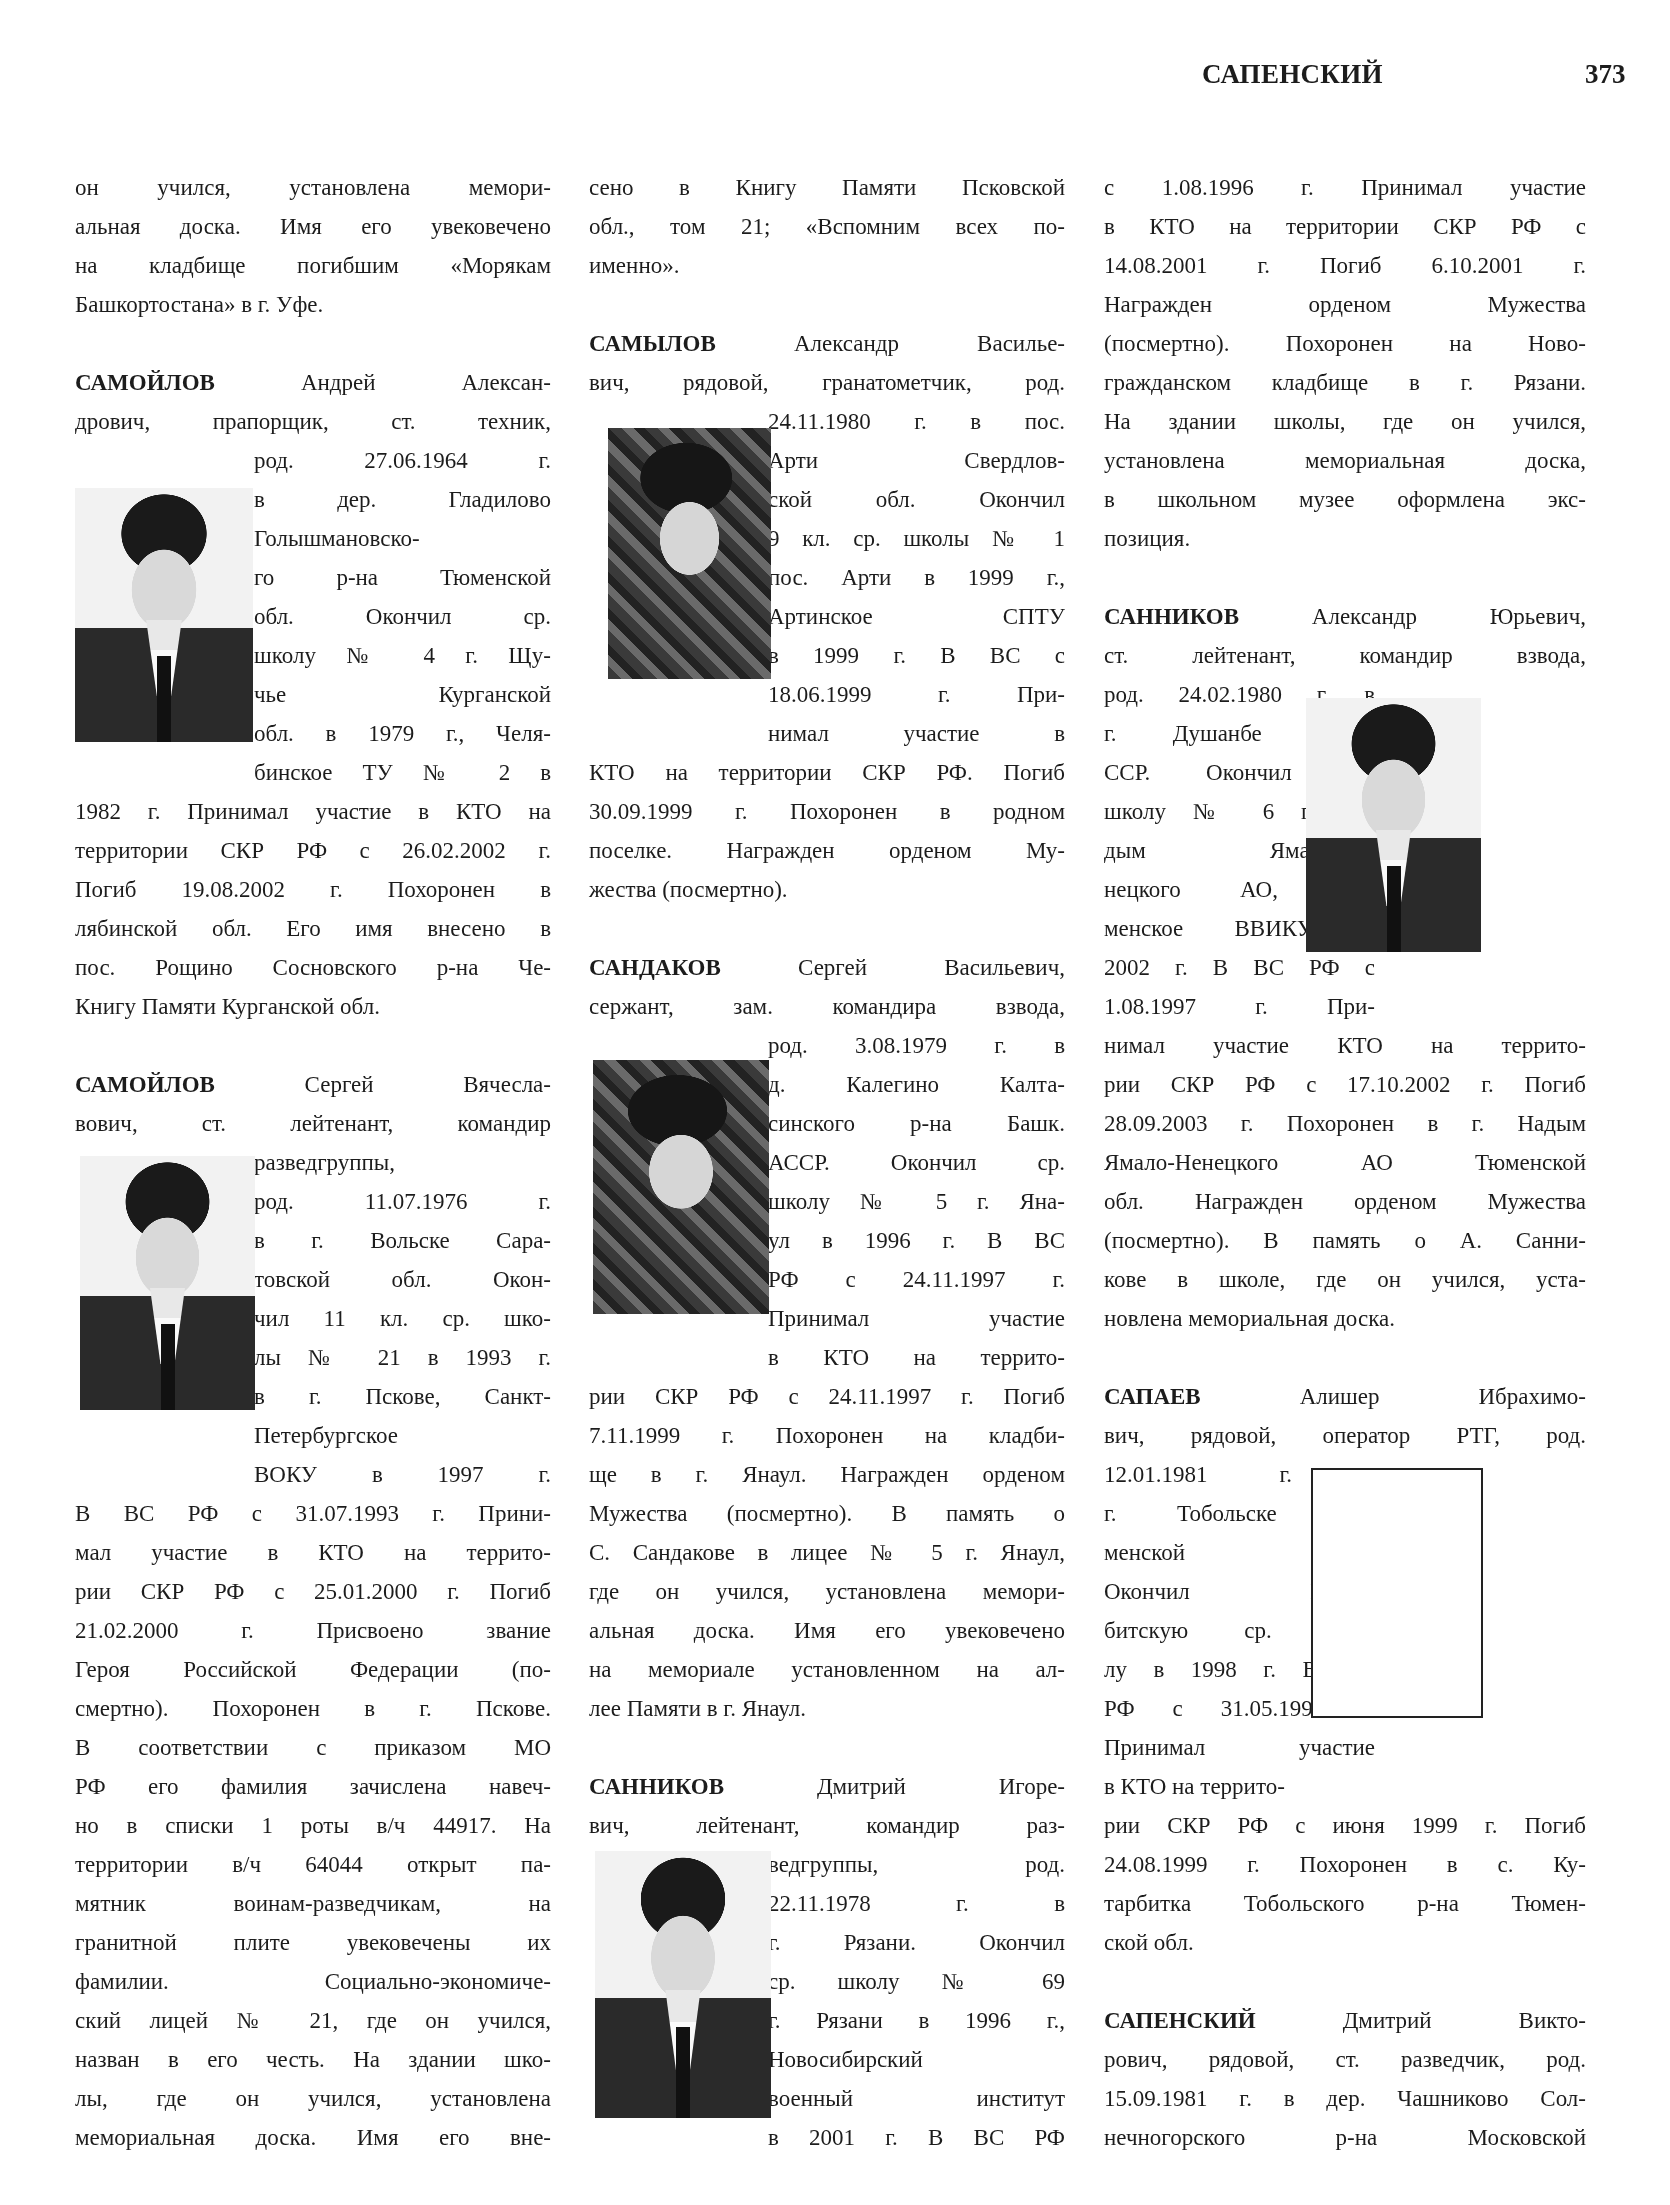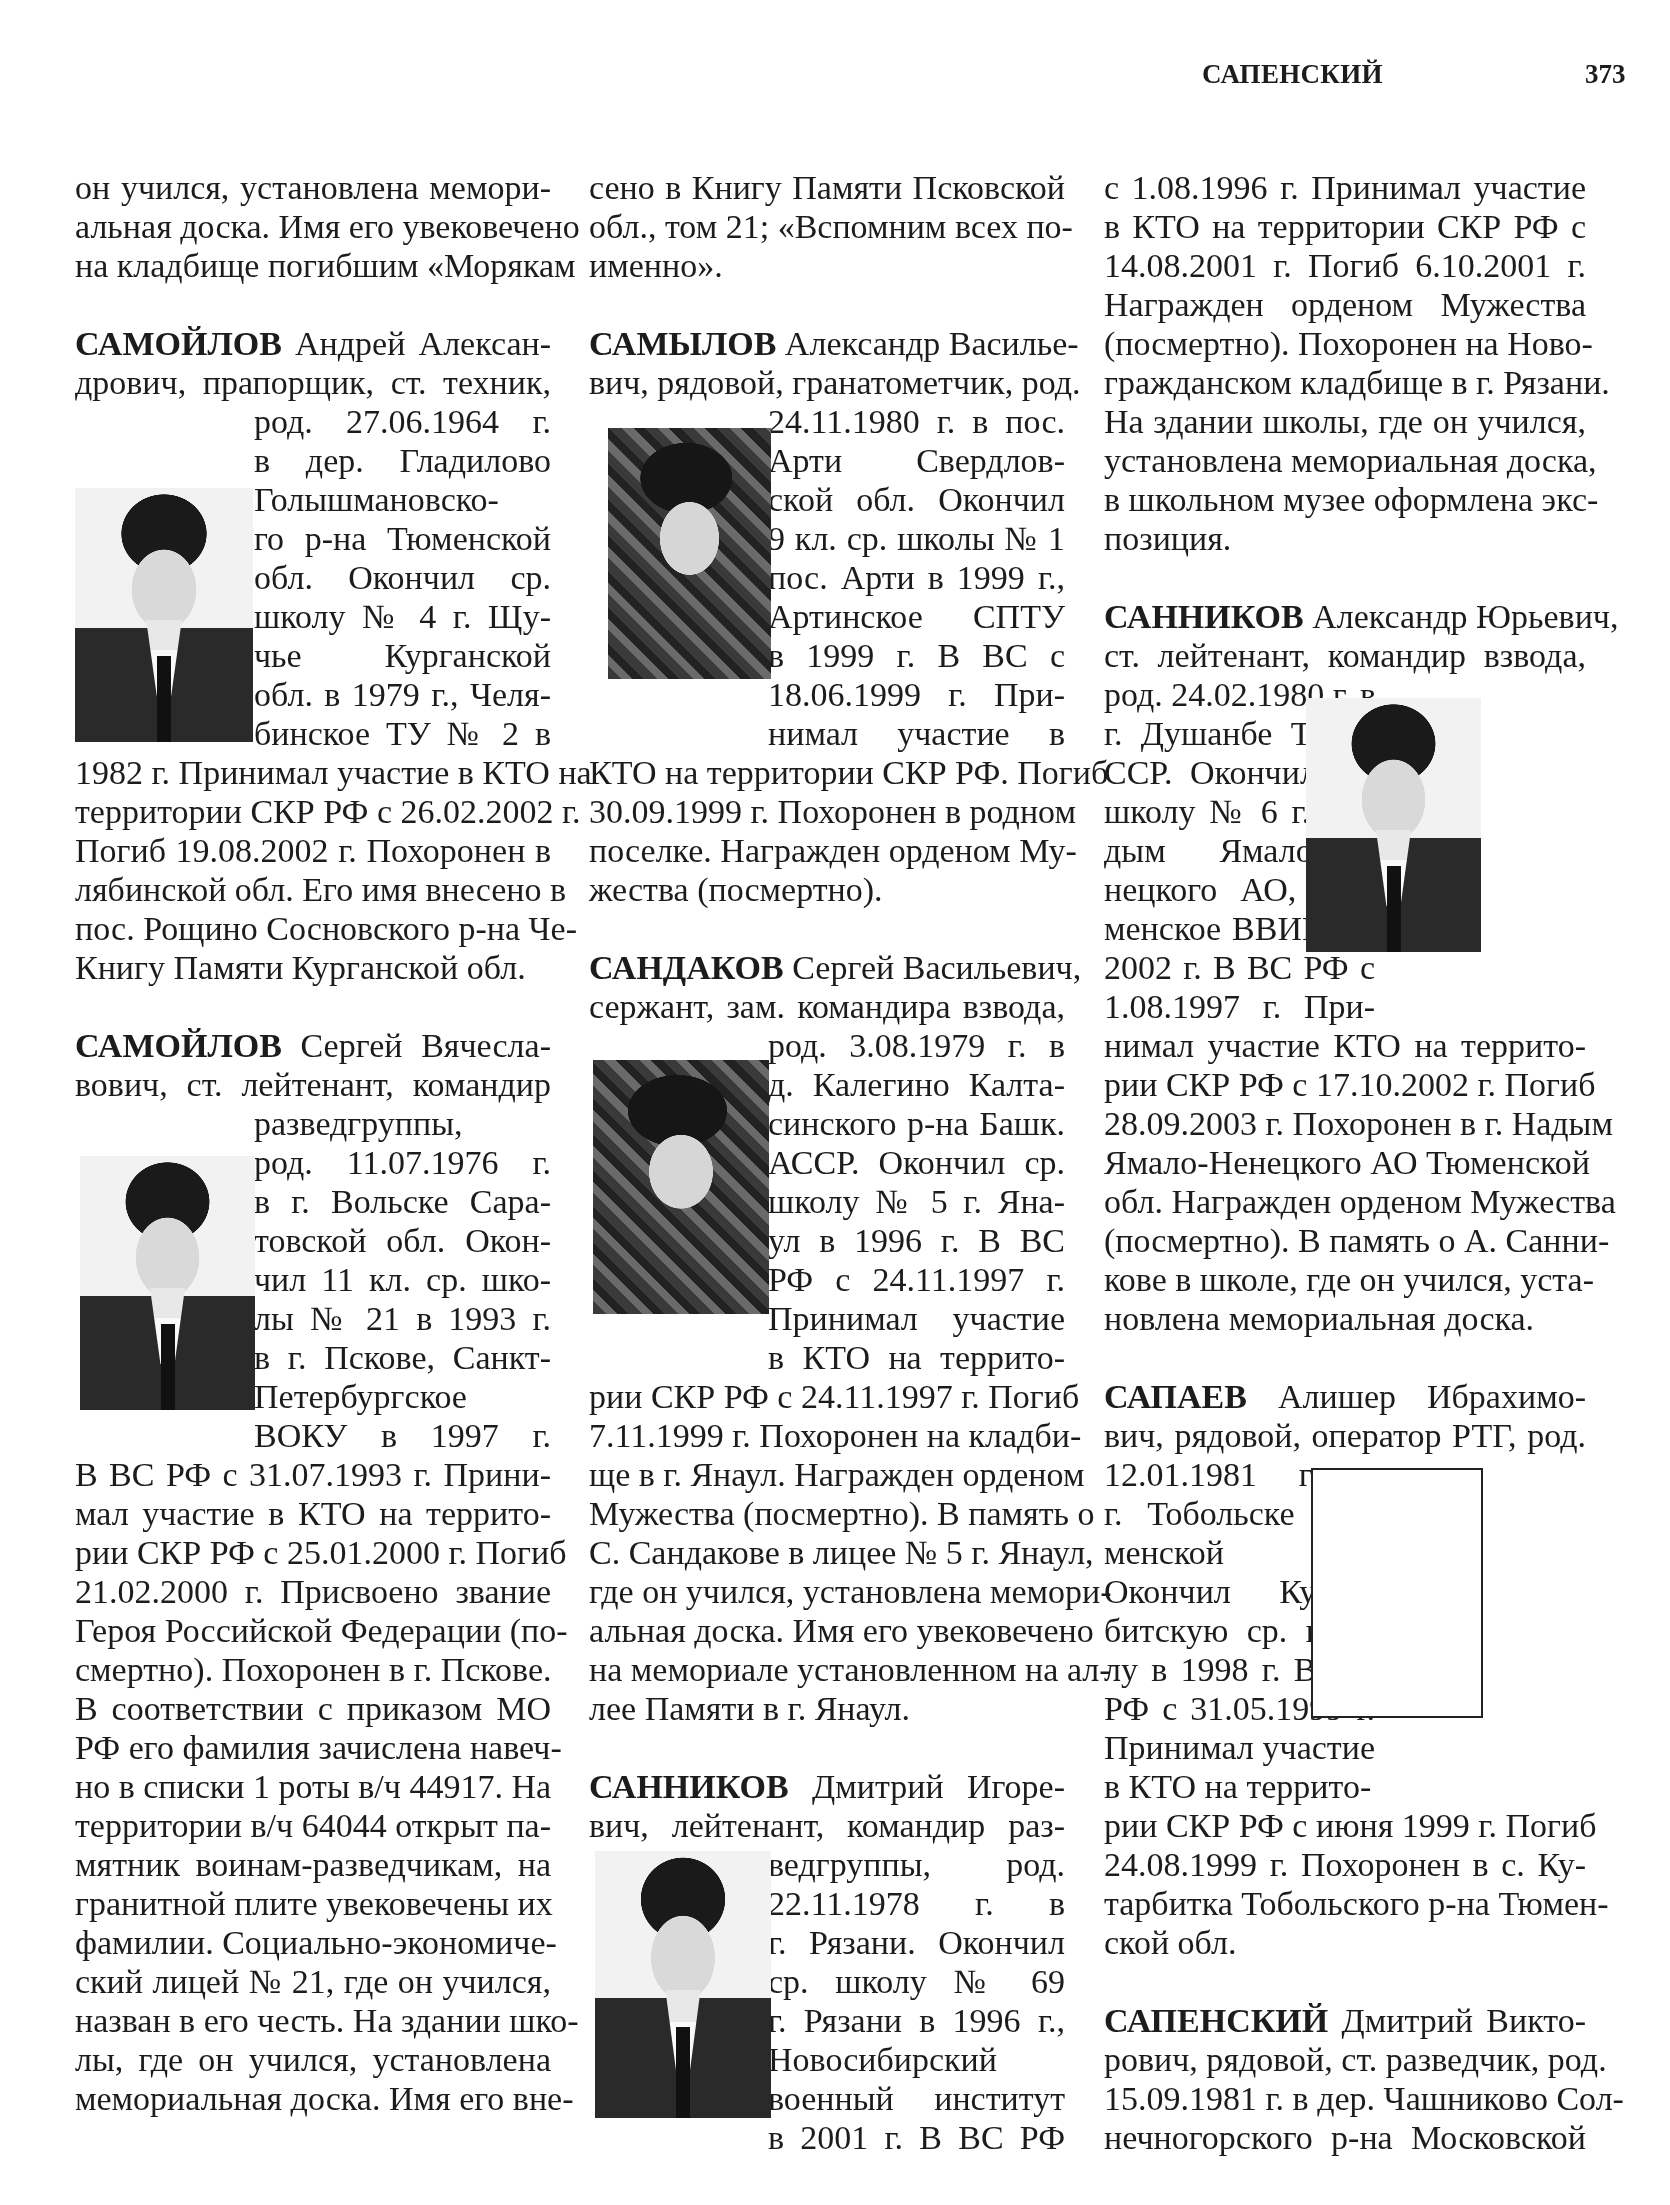--- a/index.html
+++ b/index.html
@@ -11,21 +11,21 @@
   .running-head {
     position: absolute; top: 59px; left: 1202px;
     font-weight: bold; font-size: 27px; letter-spacing: 0.3px;
   }
   .page-number {
     position: absolute; top: 59px; left: 1537px;
     font-weight: bold; font-size: 27px; margin-left: 48px;
   }
   .column {
     position: absolute; top: 168px; width: 476px;
-    font-size: 34px; line-height: 39px; text-align: justify;
+    font-size: 23px; line-height: 39px; text-align: justify;
     hyphens: manual;
   }
   .col-1 { left: 75px; }
   .col-2 { left: 589px; }
   .col-3 { left: 1104px; width: 482px; }
   .line { display: block; height: 39px; white-space: nowrap; overflow: visible; text-align-last: justify; text-align: justify; }
   .line.last { text-align-last: left; }
   .line.indent { margin-left: 179px; }
   .line.short { width: 271px; }
   .surname { font-weight: bold; }
@@ -68,20 +68,21 @@
 </head>
 <body>
 
 <div class="running-head">САПЕНСКИЙ</div>
 <div class="page-number">373</div>
 
 <div class="column col-1">
   <span class="line">он учился, установлена мемори-</span>
   <span class="line">альная доска. Имя его увековечено</span>
   <span class="line">на кладбище погибшим «Морякам</span>
+  <span class="line last">Башкортостана» в г. Уфе.</span>
   <span class="entry-gap"></span>
 
   <div>
     <span class="line"><span class="surname">САМОЙЛОВ</span> <span>Андрей Алексан-</span></span>
     <span class="line">дрович, прапорщик, ст. техник,</span>
     <span class="line indent">род. 27.06.1964 г.</span>
     <span class="line indent">в дер. Гладилово</span>
     <span class="line indent">Голышмановско-</span>
     <span class="line indent">го р-на Тюменской</span>
     <span class="line indent">обл. Окончил ср.</span>

